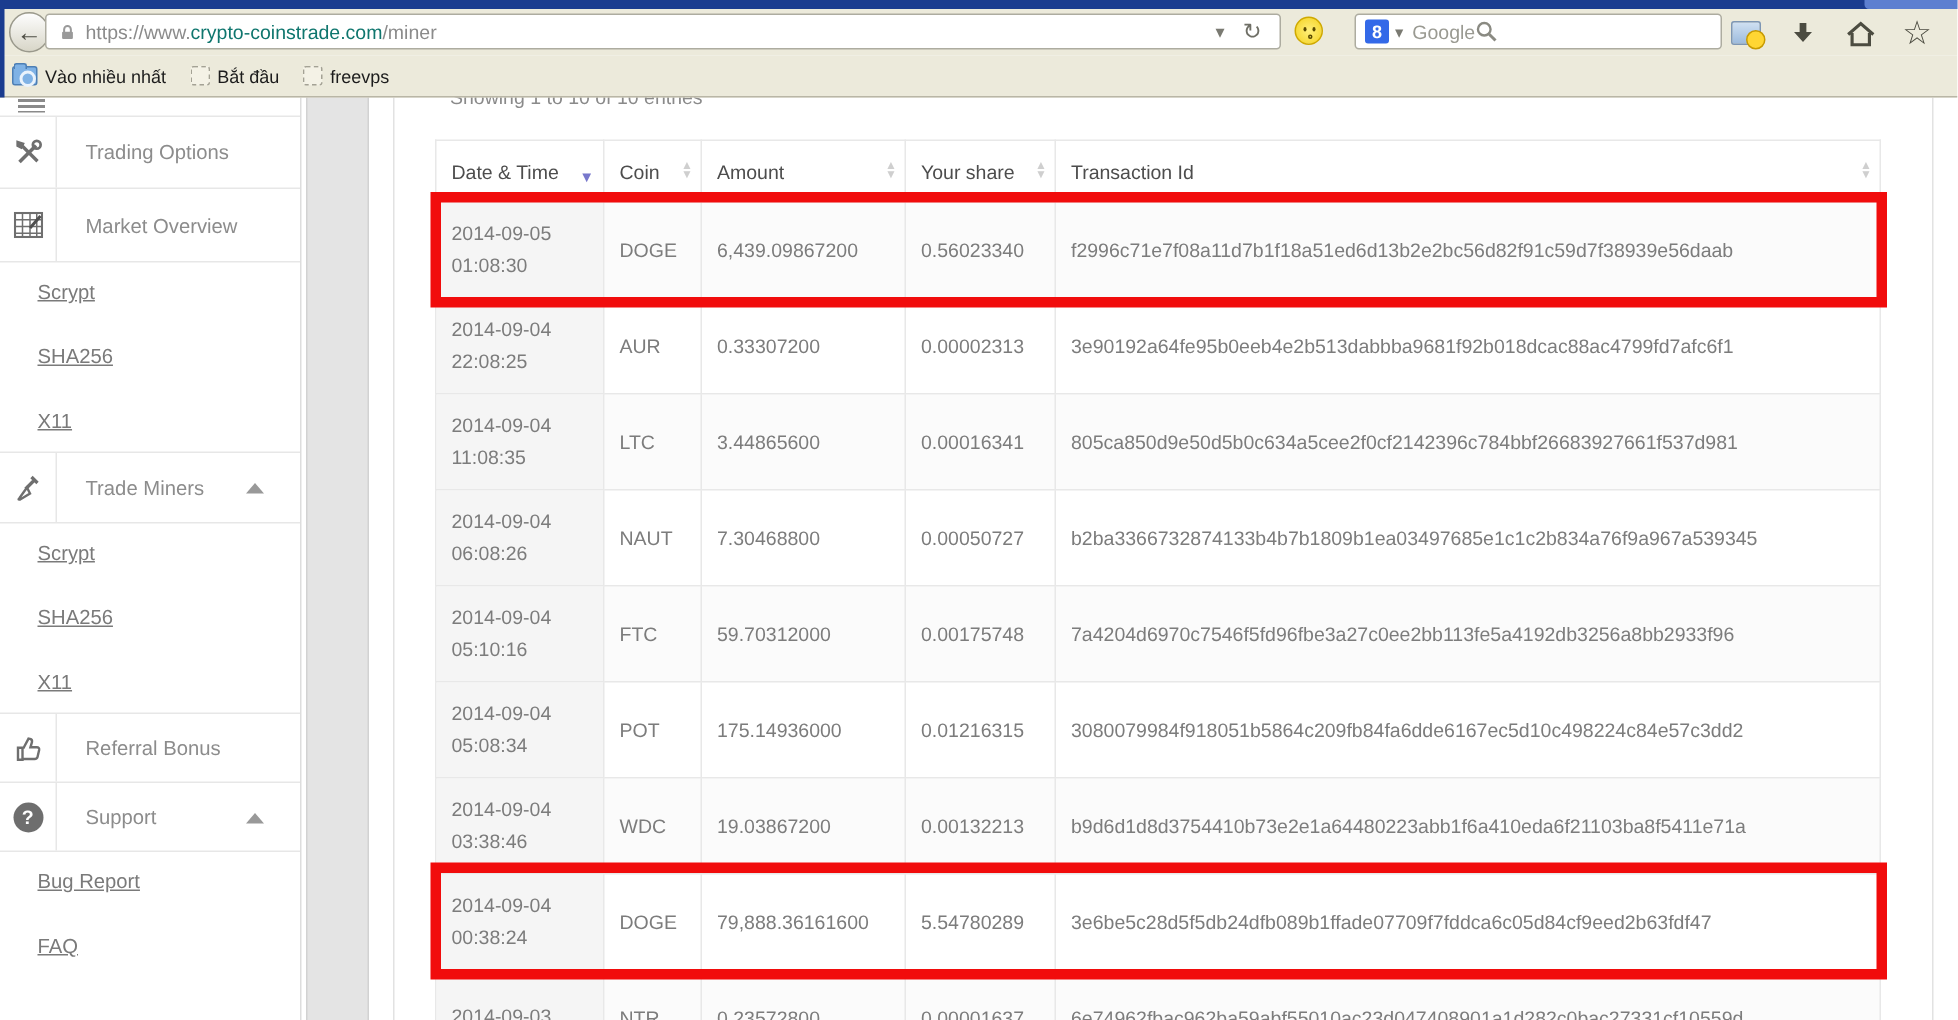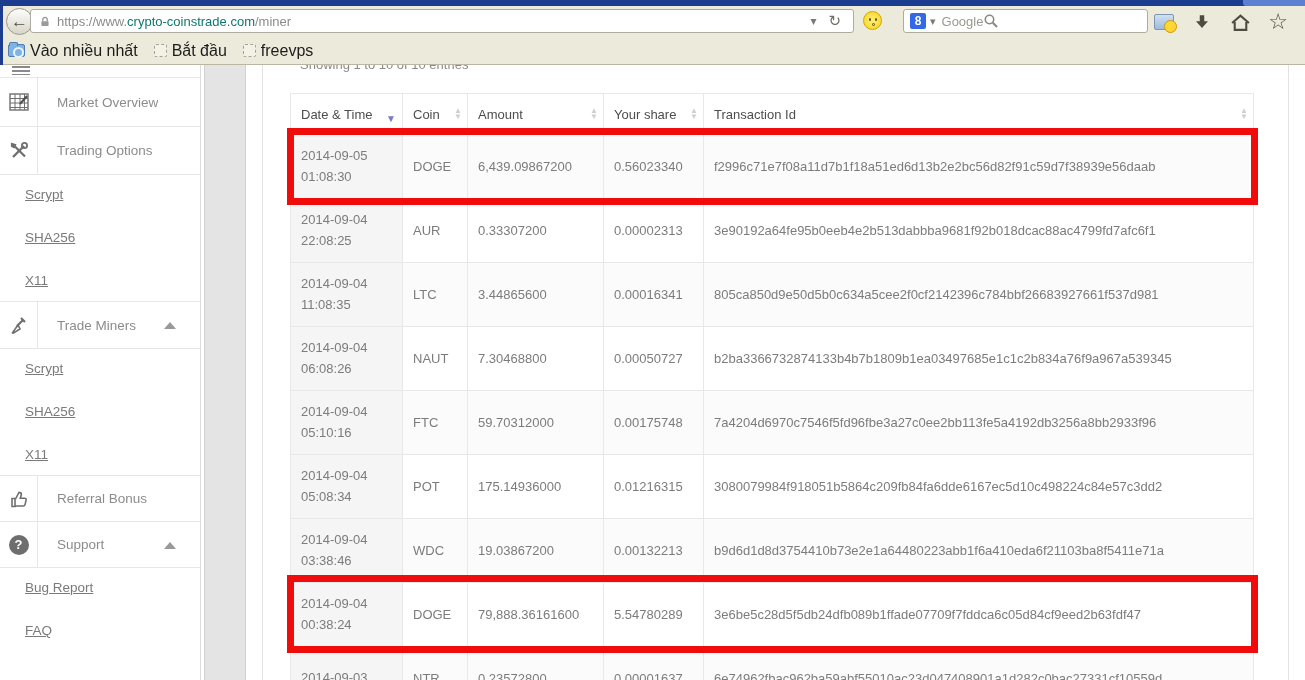--- a/index.html
+++ b/index.html
@@ -54,21 +54,21 @@
     width:16px; height:16px; background:#3369e8; border-radius:2px; color:#fff;
     font-size:12px; font-weight:bold; text-align:center; line-height:16px;
   }
   .search-dd { color:#7a7a72; font-size:11px; margin:0 6px 0 4px; }
   .search-engine-label { color:#9a9a92; }
   .toolbar-icons { position:absolute; left:1152px; top:3px; height:26px; display:flex; align-items:center; gap:14px; }
   .ticon { width:24px; height:24px; display:flex; align-items:center; justify-content:center; }
   .star-glyph { font-size:22px; color:#4c4c41; line-height:1; }
   .history-badge { position:relative; width:20px; height:16px; background:linear-gradient(#cfe0f2,#9dbbdd); border:1px solid #7d96b4; border-radius:2px; }
   .history-badge::after { content:""; position:absolute; right:-4px; bottom:-4px; width:11px; height:11px; border-radius:50%; background:#ffd633; border:1px solid #c79a00; }
-  .bm-item { display:flex; align-items:center; gap:5px; margin-left:8px; font-size:16px; color:#1c1c1c; }
+  .bm-item { display:flex; align-items:center; gap:5px; margin-left:8px; font-size:12px; color:#1c1c1c; }
   .bm-folder { position:relative; width:17px; height:13px; background:#7fb2e5; border:1px solid #4d7fb5; border-radius:2px; }
   .bm-folder::before { content:""; position:absolute; left:0; top:-3px; width:7px; height:3px; background:#7fb2e5; border:1px solid #4d7fb5; border-bottom:none; border-radius:2px 2px 0 0; }
   .bm-folder::after { content:""; position:absolute; left:4px; top:2px; width:7px; height:7px; border:2px solid #eaf3fc; border-radius:50%; }
   .bm-dashed { width:13px; height:13px; border:1px dashed #a4a295; border-radius:2px; background:#f4f2e6; }
   .bm-item + .bm-item { margin-left:16px; }
   
   .page { position:absolute; left:0; top:65px; width:1305px; height:615px; background:#fff; }
   .sidebar { position:absolute; left:0; top:0; width:201px; height:615px; background:#fff; border-right:1px solid #ddd; }
   .side-row { position:relative; display:flex; align-items:stretch; border-bottom:1px solid #e7e7e7; background:#fff; }
   .side-icon-cell { width:38px; border-right:1px solid #e7e7e7; display:flex; align-items:center; justify-content:center; flex:0 0 38px; }
@@ -182,44 +182,44 @@
   </div>
 </div>
 
 <div class="page">
 
   <div class="sidebar">
     <div class="partial-row">
         <span class="partial-icon"></span>
       </div>
 
+    <div class="side-row" style="height:48px;">
+      <div class="side-icon-cell">
+          <span>
+        <svg width="20" height="20" viewBox="0 0 20 20">
+              <path d="M4 16 L15 5" stroke="#6f6f6f" stroke-width="2.4"></path>
+              <circle cx="15.5" cy="4.5" r="2.6" fill="none" stroke="#6f6f6f" stroke-width="1.8"></circle>
+              <path d="M4.5 4 L16 15.5 M3 3 l3 1 -1 2 -2-1z" stroke="#6f6f6f" stroke-width="2.2" fill="#6f6f6f"></path>
+            </svg>
+      </span>
+        </div>
+      <div class="side-label">Trading Options</div>
+    </div>
+
     <div class="side-row" style="height:49px;">
       <div class="side-icon-cell">
           <span>
         <svg width="20" height="18" viewBox="0 0 20 18">
               <rect x="1" y="1" width="18" height="16" fill="none" stroke="#6f6f6f" stroke-width="1.4"></rect>
               <path d="M1 5.5h18M1 10h18M1 14.5h18M6 1v16M11 1v16M15.5 1v16" stroke="#6f6f6f" stroke-width="1"></path>
               <path d="M11 11 L18 3" stroke="#4f4f4f" stroke-width="2"></path>
             </svg>
       </span>
         </div>
       <div class="side-label">Market Overview</div>
-    </div>
-
-    <div class="side-row" style="height:48px;">
-      <div class="side-icon-cell">
-          <span>
-        <svg width="20" height="20" viewBox="0 0 20 20">
-              <path d="M4 16 L15 5" stroke="#6f6f6f" stroke-width="2.4"></path>
-              <circle cx="15.5" cy="4.5" r="2.6" fill="none" stroke="#6f6f6f" stroke-width="1.8"></circle>
-              <path d="M4.5 4 L16 15.5 M3 3 l3 1 -1 2 -2-1z" stroke="#6f6f6f" stroke-width="2.2" fill="#6f6f6f"></path>
-            </svg>
-      </span>
-        </div>
-      <div class="side-label">Trading Options</div>
     </div>
 
 
     <div class="side-sub" style="height:127px;">
       <a href="#">Scrypt</a>
       <a href="#">SHA256</a>
       <a href="#">X11</a>
     </div>
 
     <div class="side-row" style="height:47px;text-align:center;">

